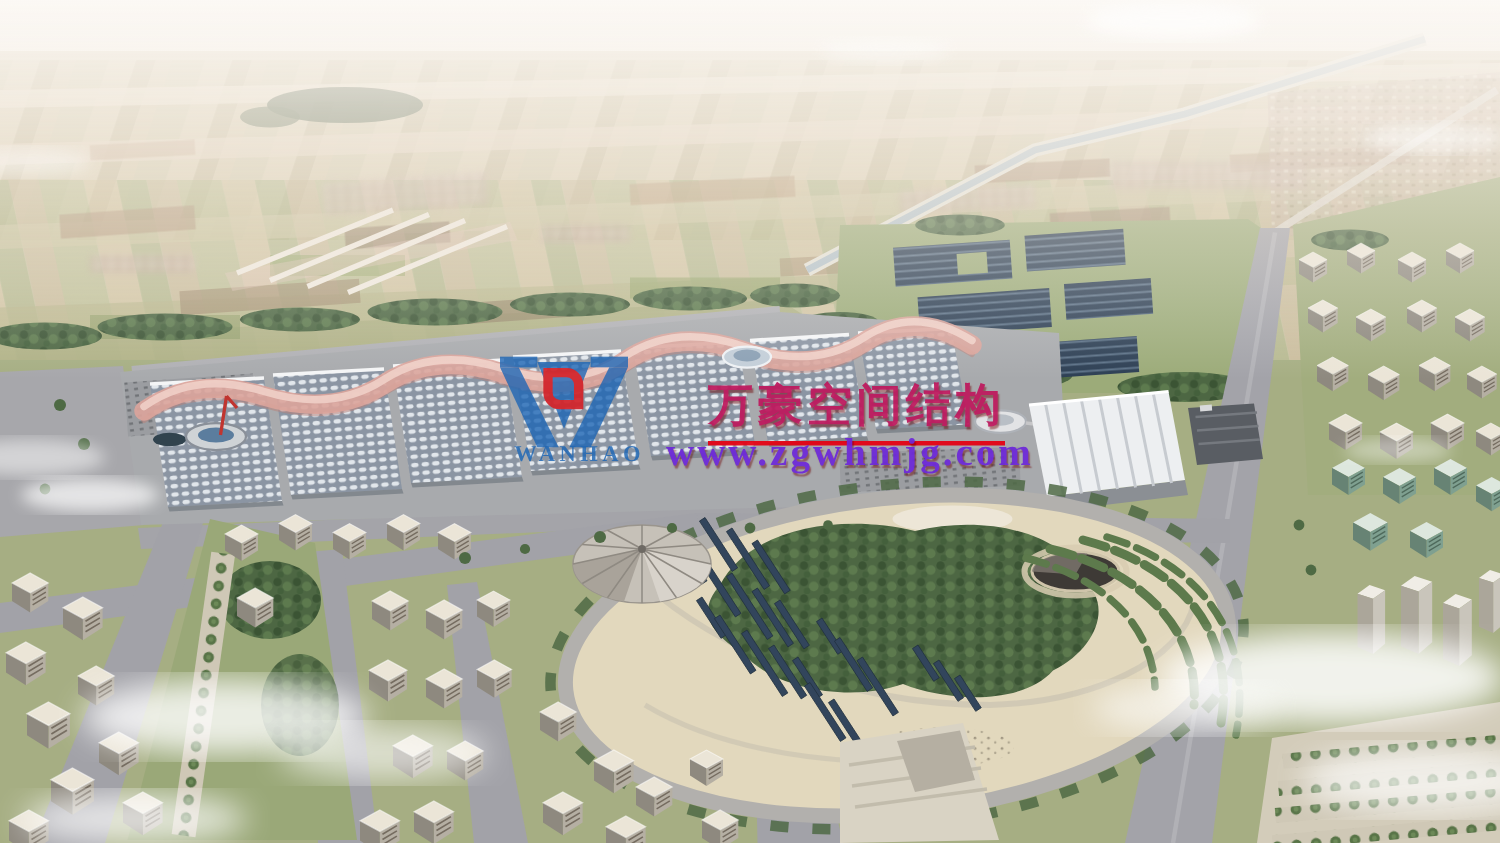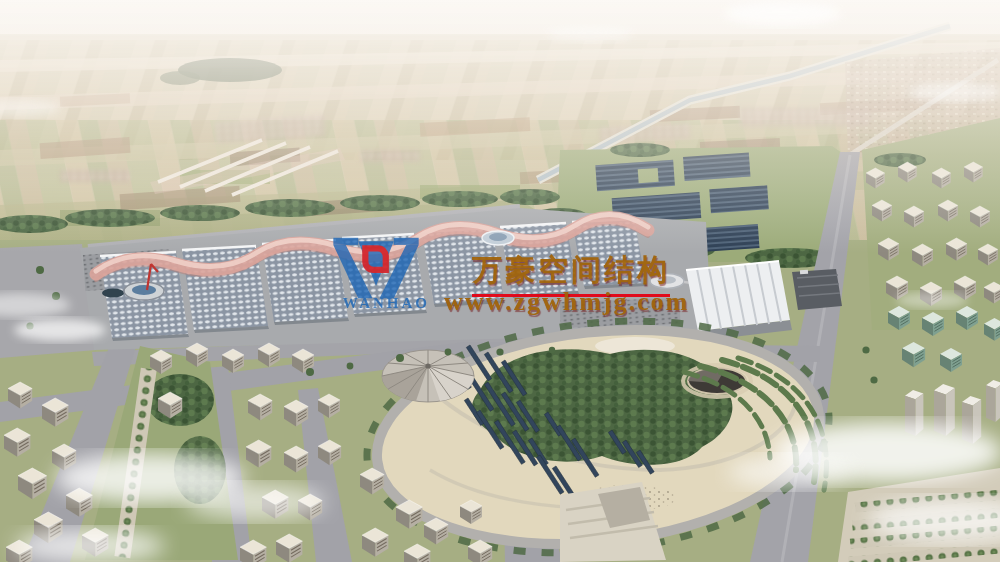--- a/index.html
+++ b/index.html
@@ -5,25 +5,25 @@
   html,body{margin:0;padding:0;background:#777;}
   #stage{position:relative;width:1000px;height:562px;overflow:hidden;
          font-family:"Liberation Sans",sans-serif;background:#ece5da;}
   #scene{position:absolute;left:0;top:0;}
   
   .wm{position:absolute;opacity:.93;}
   #wm-logo{left:328px;top:236px;width:96px;height:64px;}
   #wm-logo-text{left:330px;top:295px;width:100px;text-align:right;
      color:#1d66b5;font-family:"Liberation Serif",serif;font-weight:bold;
      font-size:15px;letter-spacing:3px;opacity:.82;}
-  #wm-cn{left:472px;top:250px;color:#a16207;font-weight:bold;
+  #wm-cn{left:472px;top:250px;color:#be185d;font-weight:bold;
      font-family:"DejaVu Sans",sans-serif;font-size:30px;letter-spacing:3px;
      border-bottom:3px solid #e60012;padding-bottom:3px;
      text-shadow:1px 2px 1px rgba(110,0,0,.5);}
-  #wm-url{left:444px;top:287px;color:#a16207;font-weight:bold;
+  #wm-url{left:444px;top:287px;color:#6d28d9;font-weight:bold;
      font-family:"Liberation Serif",serif;font-size:26px;letter-spacing:2px;
      text-shadow:1px 2px 1px rgba(110,0,0,.5);}
 </style>
 </head>
 <body>
 
 <div id="stage">
 
 <svg id="scene" width="1000" height="562" viewBox="0 0 1000 562">
 <defs>

